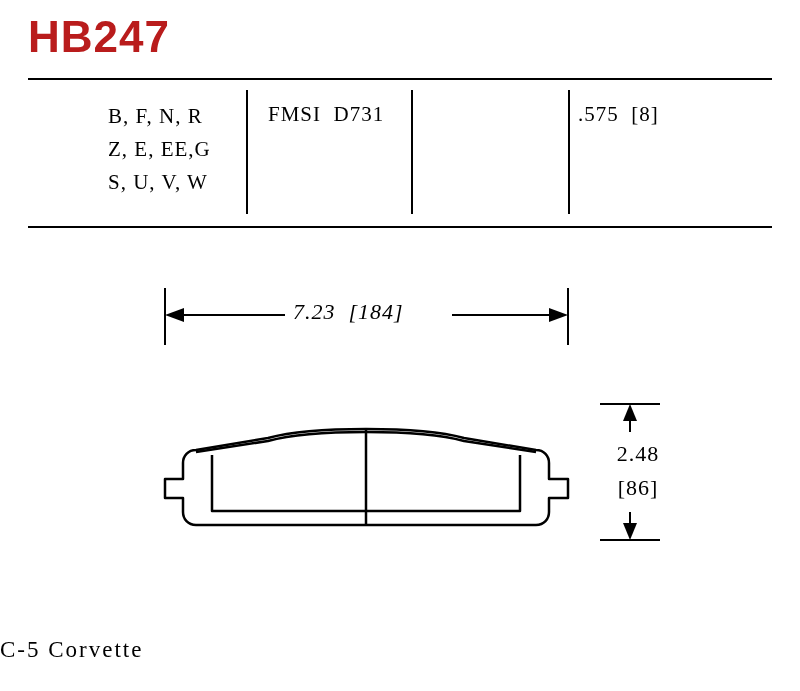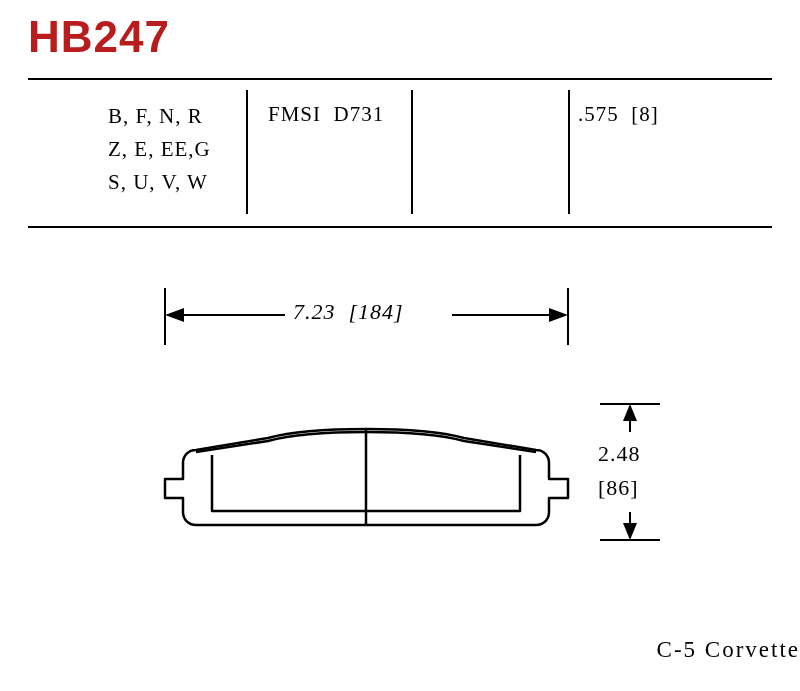--- a/index.html
+++ b/index.html
@@ -87,34 +87,34 @@
     font-size: 22px;
     letter-spacing: 1px;
     white-space: pre;
     font-style: italic;
   }
   .dim-height-label {
     position: absolute;
     left: 598px;
     top: 437px;
     width: 80px;
-    text-align: left;
+    text-align: center;
     font-family: "Liberation Serif", serif;
     font-size: 22px;
     line-height: 34px;
     letter-spacing: 1px;
   }
 
   
   .caption {
     position: absolute;
     left: 0;
     top: 637px;
     width: 800px;
-    text-align: right;
+    text-align: left;
     font-family: "Liberation Serif", serif;
     font-size: 23px;
     letter-spacing: 2px;
   }
 
   svg { position: absolute; left: 0; top: 0; }
 </style>
 </head>
 <body>
 

